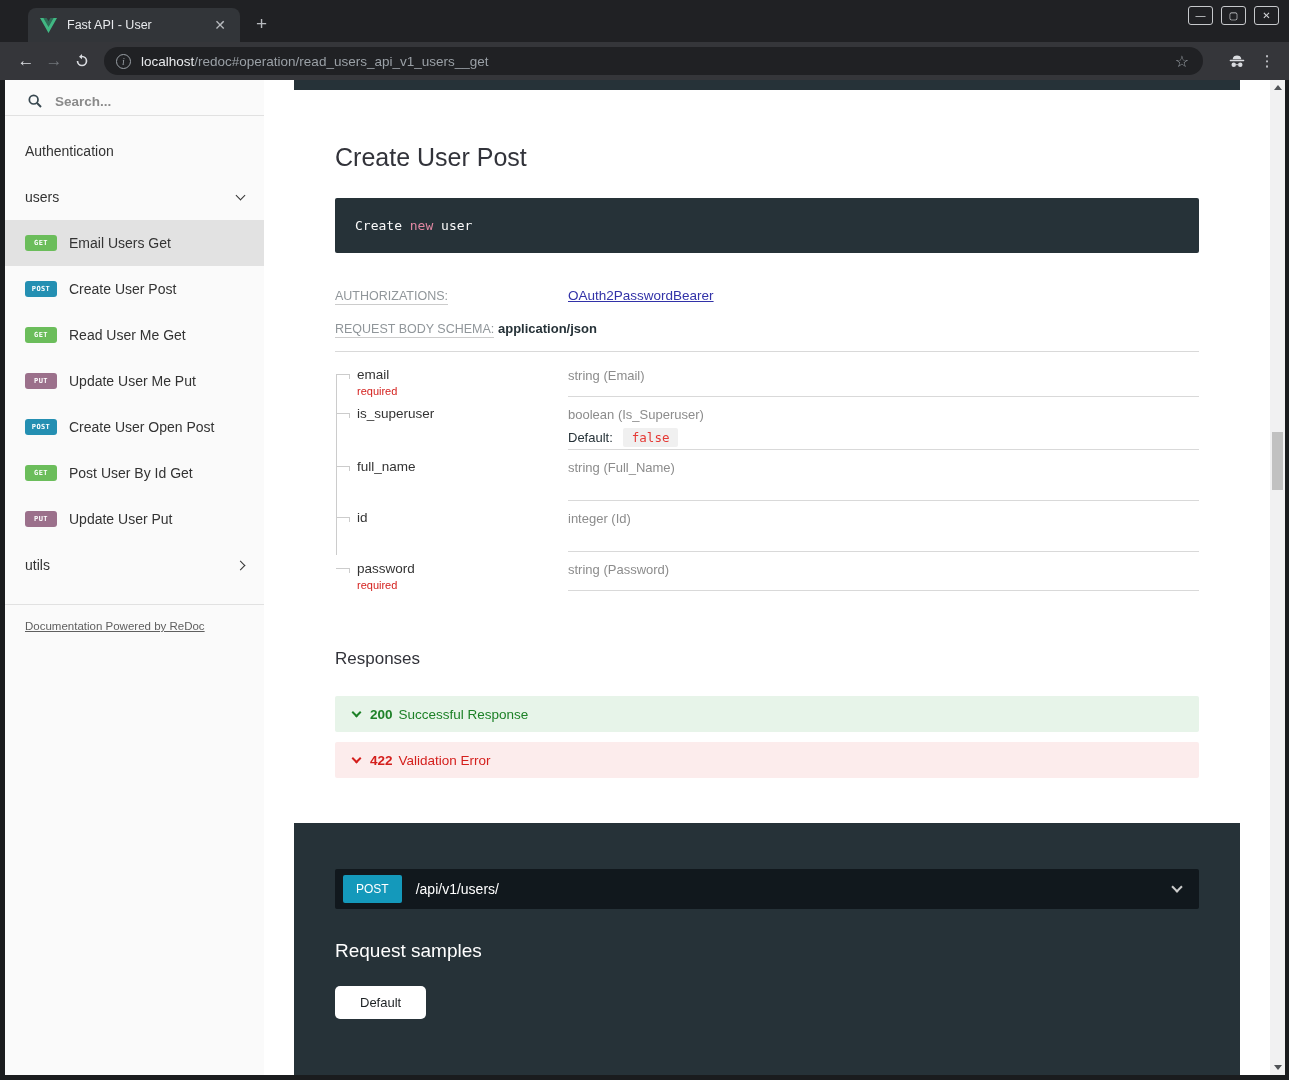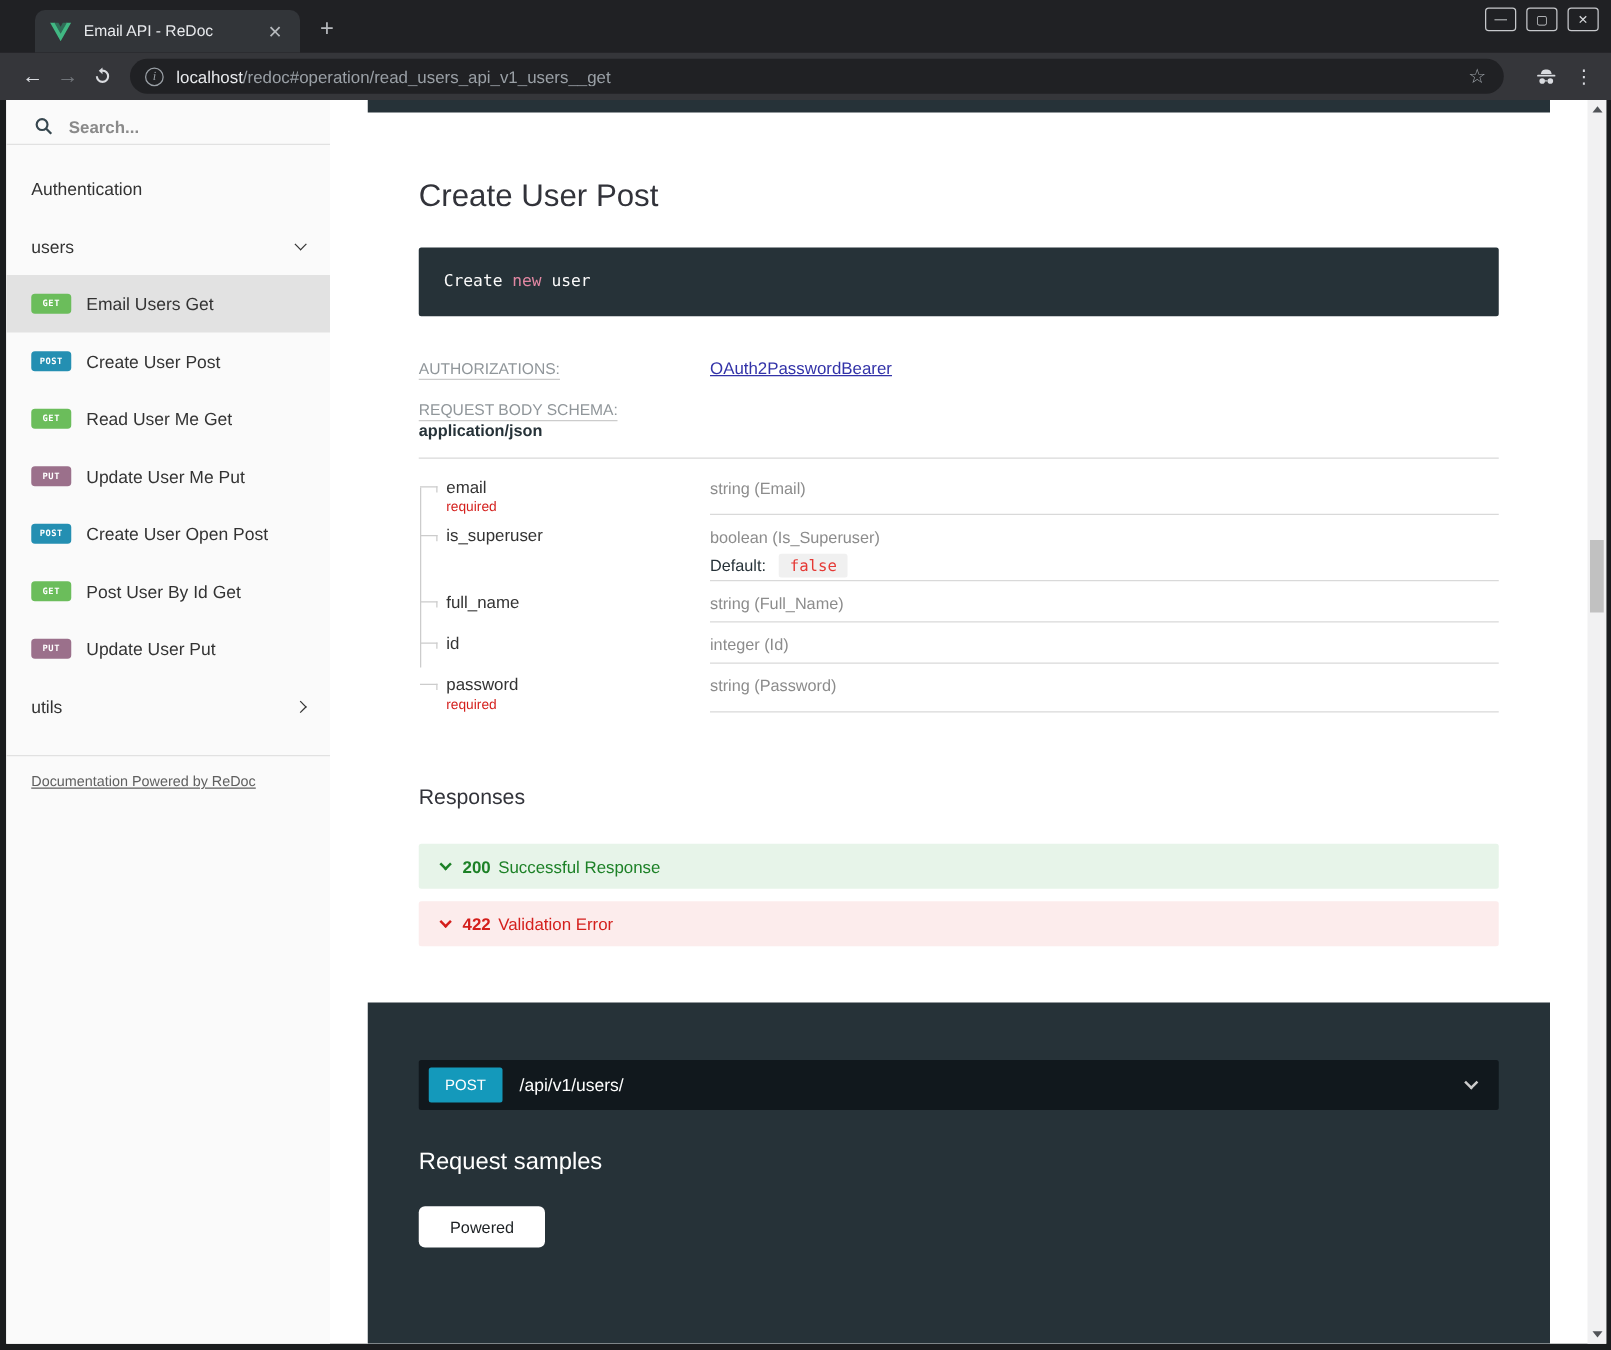--- a/index.html
+++ b/index.html
@@ -65,39 +65,39 @@
   .topstrip { height:10px; background:#263238; flex:0 0 auto; }
   .doc { padding:0 41px; flex:0 0 auto; }
   h1.op-title { font-size:25px; font-weight:400; color:#32333a; margin-top:53px; }
   .codeblock { background:#263238; border-radius:2px; margin-top:26px; padding:20px;
                font-family:"DejaVu Sans Mono",monospace; font-size:13px; color:#fafafa; }
   .codeblock .code-accent { color:#e087a2; }
   .cap-row { display:flex; align-items:baseline; margin-top:33px; }
   .cap-label { width:233px; flex:0 0 auto; }
   .cap-label span { font-size:12.5px; color:#90969a; border-bottom:1px solid #ccc; padding-bottom:1px; }
   .auth-link { color:#3232a8; font-size:13.5px; }
-  .rbs-row { margin-top:15px; padding-bottom:14px; border-bottom:1px solid #d9d9d9;flex-direction:column; }
+  .rbs-row { margin-top:15px; padding-bottom:14px; border-bottom:1px solid #d9d9d9; }
   .rbs-row .cap-label { width:163px; }
   .rbs-value { color:#263238; font-size:13px; font-weight:bold; }
 
   
   .fields { margin-top:6px; position:relative; margin-left:1px; }
   .fields::before { content:''; position:absolute; left:0; top:17px; bottom:36px; width:1px; background:#ccc; }
   .frow { display:flex; position:relative; padding:9px 0 0 0; }
   .frow .tick { position:absolute; left:0; top:16px; width:14px; height:1px; background:#ccc; }
   .frow .tick::after { content:''; position:absolute; right:0; top:0; width:1px; height:5px; background:#ccc; }
   .fname-cell { width:232px; flex:0 0 auto; padding-left:21px; }
   .fname { font-size:13.5px; color:#333; }
   .freq { font-size:11px; color:#d41f1c; margin-top:3px; }
   .ftype-cell { flex:1; border-bottom:1px solid #d9d9d9; padding-bottom:4px; }
   .ftype { font-size:13px; color:#8c8c8c; padding-top:1px; }
   .fdefault { margin-top:8px; font-size:13px; color:#263238; }
   .chip { font-family:"DejaVu Sans Mono",monospace; font-size:12.5px; color:#e53935; background:#f0f0f0;
           border-radius:2px; padding:2px 9px; margin-left:10px; }
-  .frow.compact .ftype-cell { padding-bottom:7px; }
+  .frow.compact .ftype-cell { padding-bottom:25px; }
 
   
   h2.responses-h { font-size:17px; font-weight:400; color:#32333a; margin-top:58px; }
   .resp-bar { display:flex; align-items:center; height:36px; border-radius:2px; padding:0 18px; margin-top:10px; font-size:13.5px; }
   .resp-bar.first { margin-top:27px; }
   .resp-bar.success { background:#e7f4e9; color:#1d8127; }
   .resp-bar.error { background:#fcecec; color:#d41f1c; }
   .resp-chev { width:7px; height:7px; border-right:2px solid; border-bottom:2px solid; transform:rotate(45deg);
                margin:-3px 10px 0 0; }
   .resp-code { font-weight:bold; margin-right:6px; }
@@ -126,21 +126,21 @@
 <div class="window">
 
   <div class="titlebar">
     <div class="tab">
       <span style="display:flex;">
         <svg width="17" height="15" viewBox="0 0 24 21">
           <polygon points="0,0 12,21 24,0 18.4,0 12,11.2 5.6,0" fill="#41b883"></polygon>
           <polygon points="4.8,0 12,12.6 19.2,0 14.6,0 12,4.6 9.4,0" fill="#2f6d57"></polygon>
         </svg>
       </span>
-      <span class="tab-title">Email API - ReDoc</span>
+      <span class="tab-title">Fast API - User</span>
       <span class="tab-close">✕</span>
     </div>
     <span class="newtab">+</span>
     <div class="wc-group">
       <div class="wc">—</div>
       <div class="wc">▢</div>
       <div class="wc">✕</div>
     </div>
   </div>
 
@@ -315,21 +315,21 @@
         </div>
       </div>
 
       <div class="samples">
         <div class="req-bar">
           <span class="req-method">POST</span>
           <span class="req-path">/api/v1/users/</span>
           <span class="req-chev"></span>
         </div>
         <div class="samples-h">Request samples</div>
-        <button class="payload-tab">Powered</button>
+        <button class="payload-tab">Default</button>
       </div>
     </div>
 
     <div class="vscroll">
       <div class="sb-arrow up">
           <span class="tri-up"></span>
         </div>
       <div class="sb-thumb"></div>
       <div class="sb-arrow down">
           <span class="tri-down"></span>

